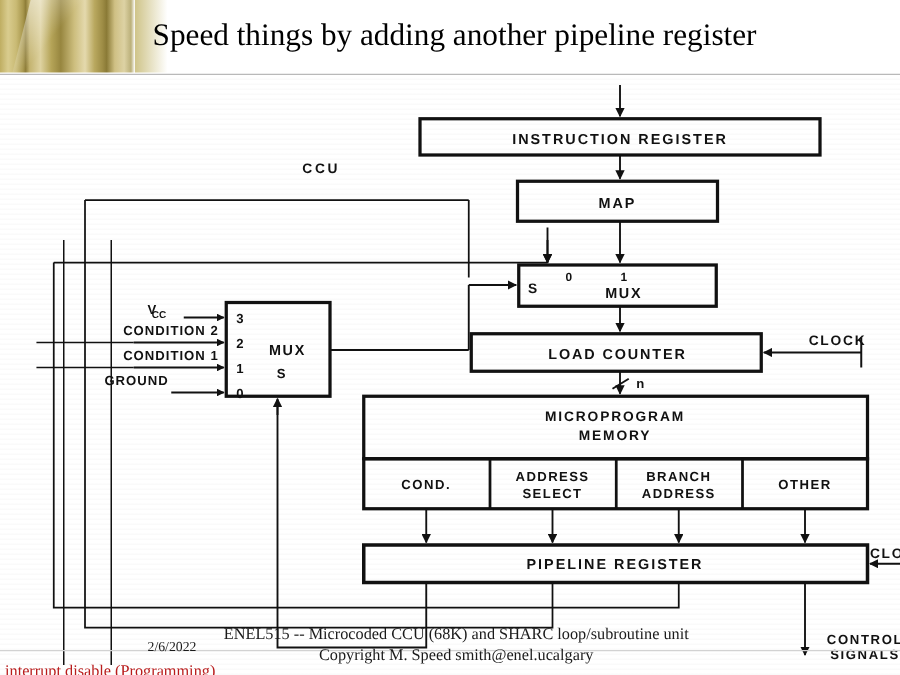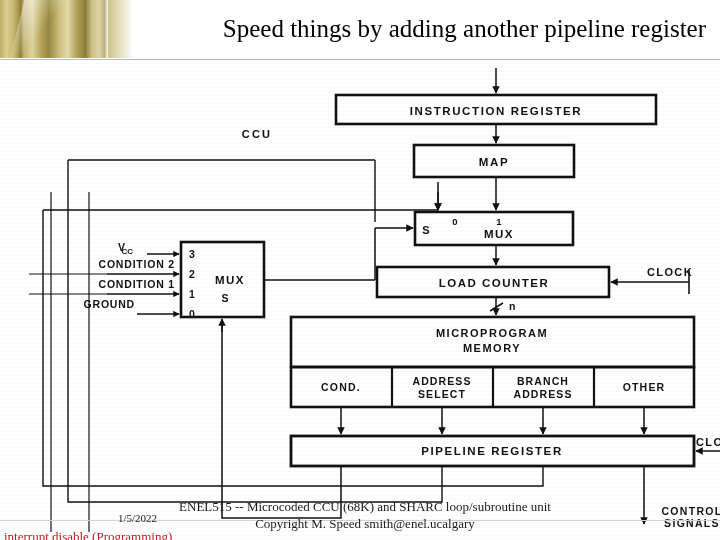--- a/index.html
+++ b/index.html
@@ -47,21 +47,21 @@
   }
   .slide-title {
     position: absolute;
     left: 122px;
     top: 8px;
     width: 584px;
     height: 42px;
     line-height: 42px;
     font-size: 25px;
     color: #000000;
-    text-align: right;
+    text-align: left;
     white-space: nowrap;
     font-family: "Liberation Serif", serif;
   }
   .title-rule {
     position: absolute;
     left: 0;
     top: 59px;
     width: 720px;
     height: 1px;
     background: #b9b9b9;
@@ -288,21 +288,21 @@
         <text x="146" y="226" font-size="10.5" font-weight="bold" text-anchor="end" letter-spacing="0.8">CONDITION 1</text>
         <text x="106" y="246" font-size="10.5" font-weight="bold" text-anchor="end" letter-spacing="0.8">GROUND</text>
 
         <text x="228" y="76" font-size="11" font-weight="bold" letter-spacing="2.2">CCU</text>
       </g>
     </svg>
     <div class="scan-noise"></div>
   </div>
 
   <div class="footer-rule"></div>
-  <div class="footer-date">1/5/2022</div>
+  <div class="footer-date">2/6/2022</div>
   <div class="footer-center">
     <div>ENEL515 -- Microcoded CCU (68K) and SHARC loop/subroutine unit</div>
     <div>Copyright M. Speed smith@enel.ucalgary</div>
   </div>
   <div class="footer-number">36</div>
   <div class="footer-cut">interrupt disable (Programming)</div>
 
 </div>
 
 </body></html>

